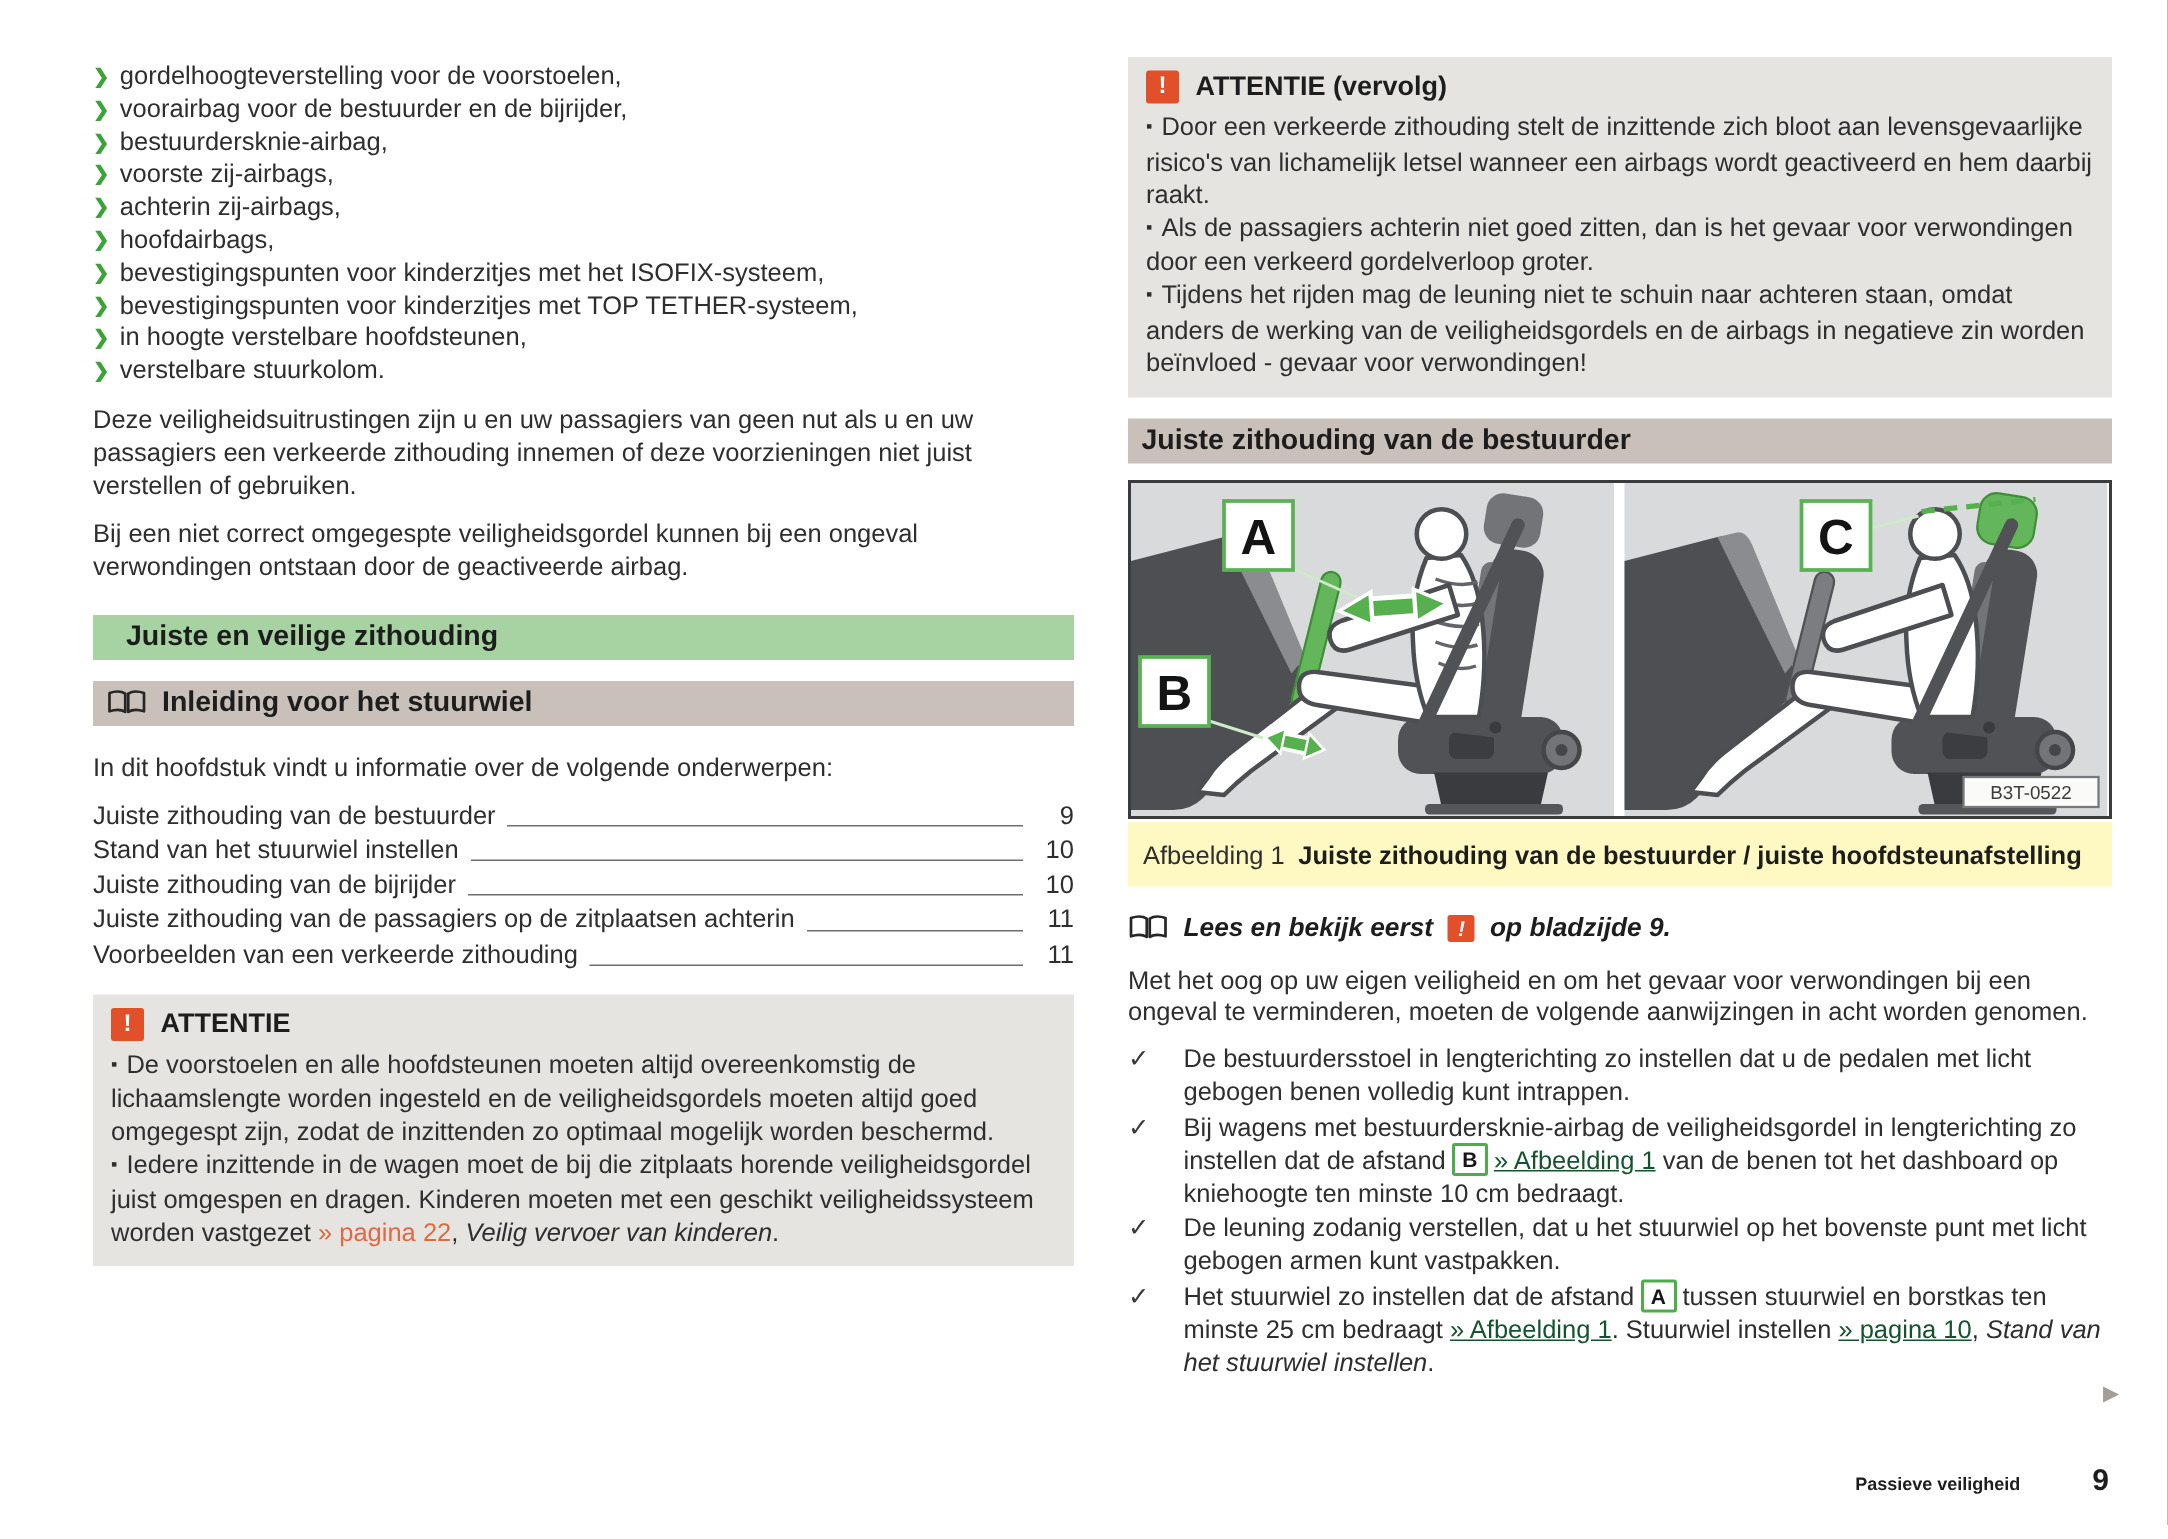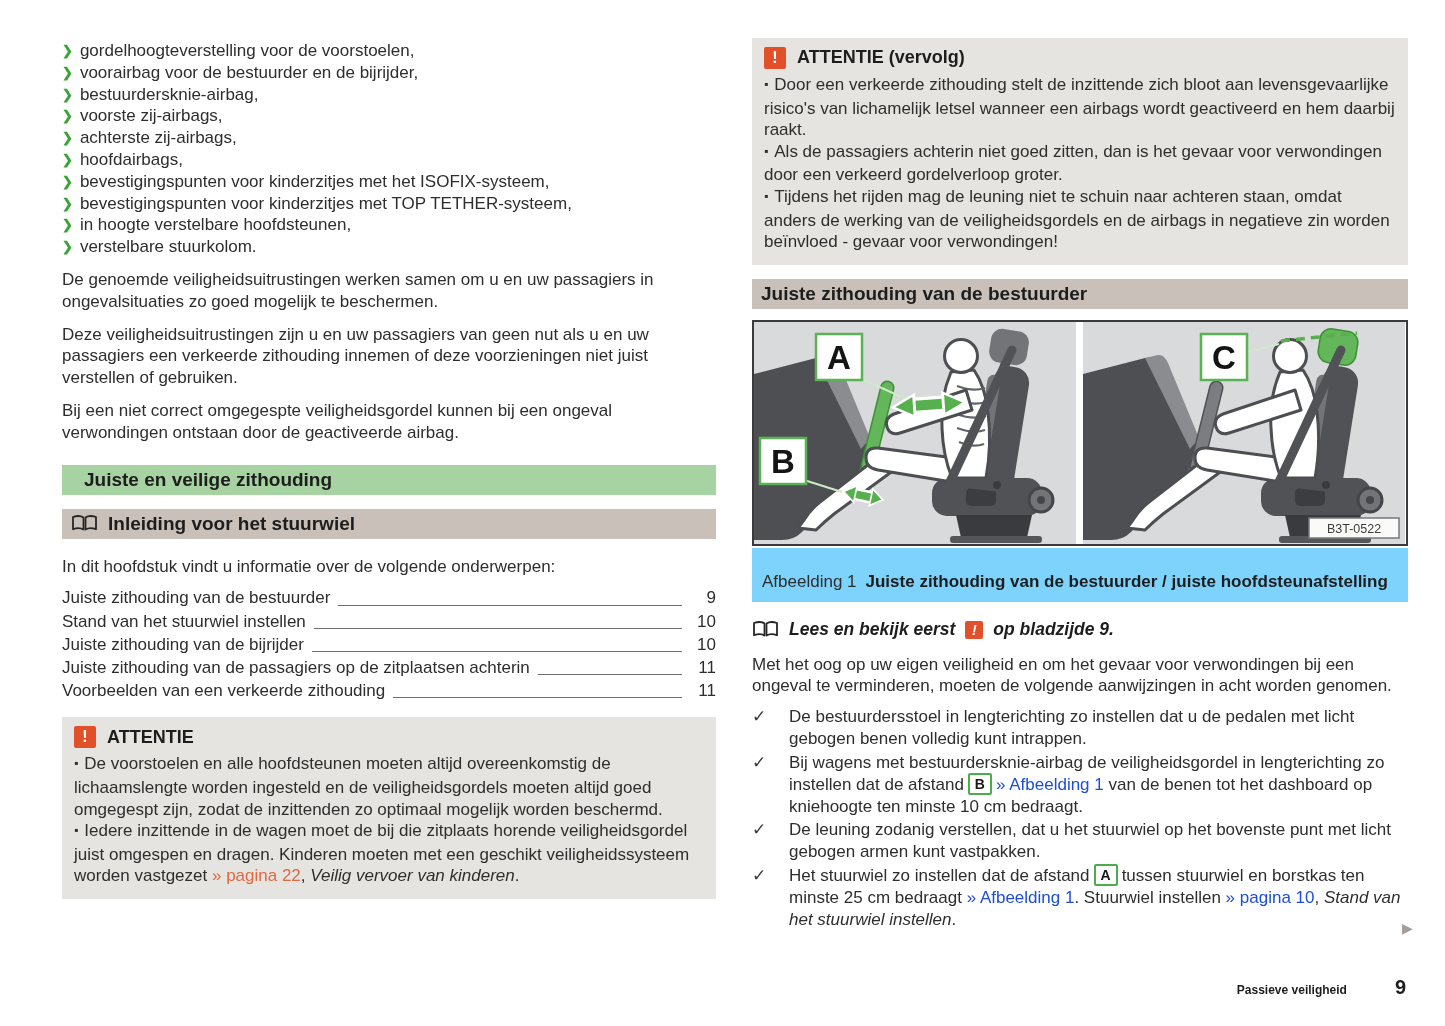--- a/index.html
+++ b/index.html
@@ -34,28 +34,28 @@
   .note{background:#e5e4e0;margin-top:15px;padding:9px 12px 12px 12px;line-height:21.6px;}
   .note-title{display:flex;align-items:center;gap:11px;font-weight:700;font-size:18px;
               color:#1d1d1d;margin-bottom:5px;}
   .warn-icon{width:22px;height:22px;background:#e2502a;color:#fff;font-weight:700;
              display:inline-flex;align-items:center;justify-content:center;font-size:16px;
              border-radius:2px;flex:none;line-height:1;}
   .warn-icon.small{width:18px;height:18px;font-size:14px;border-radius:2px;}
   .note-item{margin:0;}
   .sq{font-size:12px;margin-right:6px;position:relative;top:-2px;}
   .link-orange{color:#dc6a43;cursor:pointer;margin-top:16px;}
-  .link-green{color:#1d4ed8;cursor:pointer;}
+  .link-green{color:#14532d;cursor:pointer;text-decoration:underline;}
   .it{font-style:italic;}
 
   
   .fig{margin-top:11px;}
   .fig-panels{border:2px solid #3b3b3b;background:#fff;}
   .fig-panels svg{display:block;}
-  .fig-caption{background:#7dd3fc;padding:23px 10px 10px 10px;line-height:21px;margin-top:2px;}
+  .fig-caption{background:#fef9c3;padding:12px 10px 10px 10px;line-height:21px;margin-top:2px;}
   .cap-label{margin-right:9px;}
   .cap-text{font-weight:700;color:#1d1d1d;}
   svg text.lbl{font-family:"Liberation Sans",sans-serif;font-weight:700;font-size:33px;fill:#141414;}
   svg text.code{font-family:"Liberation Sans",sans-serif;font-size:12.5px;fill:#3c3c3c;}
 
   .read-first{display:flex;align-items:center;gap:10px;margin-top:17px;font-weight:700;
               font-size:17.5px;color:#1d1d1d;font-style:italic;}
 
   
   .checklist{margin-top:9px;}
@@ -91,21 +91,21 @@
       <li>
           <span class="chev">❯</span>
           <span>bestuurdersknie-airbag,</span>
         </li>
       <li>
           <span class="chev">❯</span>
           <span>voorste zij-airbags,</span>
         </li>
       <li>
           <span class="chev">❯</span>
-          <span>achterste zij-airbags,</span>
+          <span>achterin zij-airbags,</span>
         </li>
       <li>
           <span class="chev">❯</span>
           <span>hoofdairbags,</span>
         </li>
       <li>
           <span class="chev">❯</span>
           <span>bevestigingspunten voor kinderzitjes met het ISOFIX-systeem,</span>
         </li>
       <li>
@@ -115,21 +115,20 @@
       <li>
           <span class="chev">❯</span>
           <span>in hoogte verstelbare hoofdsteunen,</span>
         </li>
       <li>
           <span class="chev">❯</span>
           <span>verstelbare stuurkolom.</span>
         </li>
     </ul>
 
-    <p class="body">De genoemde veiligheidsuitrustingen werken samen om u en uw passagiers in ongevalsituaties zo goed mogelijk te beschermen.</p>
     <p class="body">Deze veiligheidsuitrustingen zijn u en uw passagiers van geen nut als u en uw passagiers een verkeerde zithouding innemen of deze voorzieningen niet juist verstellen of gebruiken.</p>
     <p class="body">Bij een niet correct omgegespte veiligheidsgordel kunnen bij een ongeval verwondingen ontstaan door de geactiveerde airbag.</p>
 
     <div class="bar bar-green">
       <span>Juiste en veilige zithouding</span>
     </div>
 
     <div class="bar bar-taupe">
       <svg class="book-svg" width="27" height="19" viewBox="0 0 27 19">
         <path d="M2,3 Q8.5,0.8 12.5,3.4 L12.5,15.6 Q8.5,13 2,15.2 Z" fill="none" stroke="#262626" stroke-width="1.8" stroke-linejoin="round"></path>

